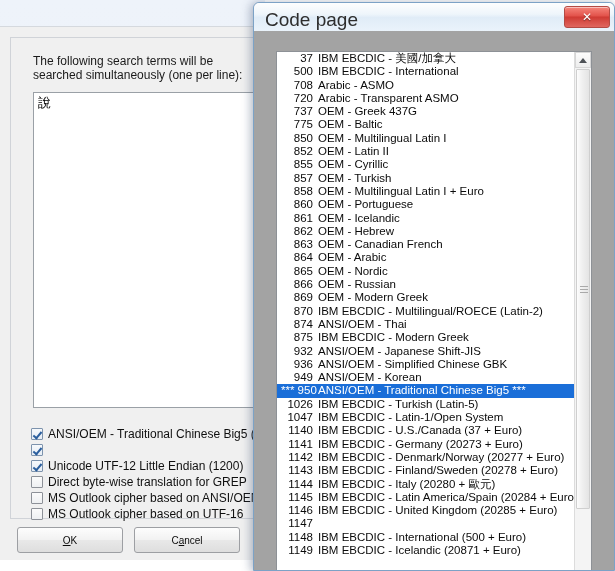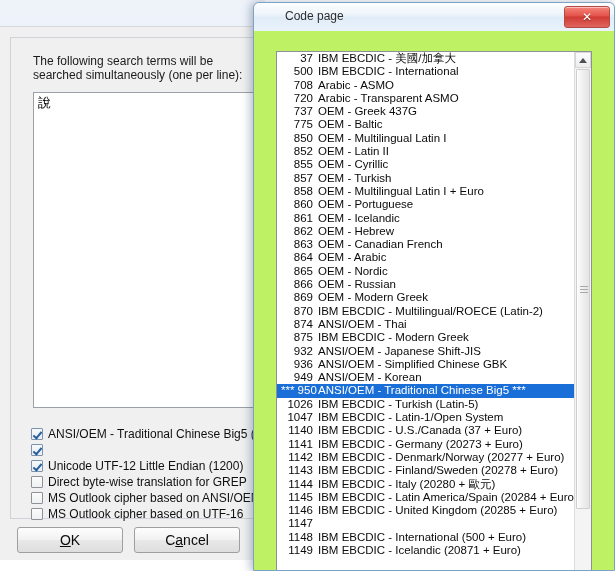--- a/index.html
+++ b/index.html
@@ -88,21 +88,21 @@
     position:absolute;left:17px;top:0;
     font-size:12px;color:#101010;white-space:nowrap;
   }
 
   
   #ss-buttons{position:absolute;left:10px;top:500px;width:245px;height:30px;}
   .win-btn{
     position:absolute;top:0;height:26px;
     background:linear-gradient(to bottom,#fdfdfd 0%,#f2f2f2 48%,#e8e8e8 52%,#dedede 100%);
     border:1px solid #9d9fa3;border-radius:3px;
-    font-size:14px;color:#0b0b0b;
+    font-size:10px;color:#0b0b0b;
     display:flex;align-items:center;justify-content:center;
     box-sizing:border-box;
     cursor:default;
   }
   #btn-ok{left:7px;width:106px;}
   #btn-cancel{left:124px;width:106px;}
   .acc{text-decoration:underline;}
 
   
   #cp-window{
@@ -115,39 +115,39 @@
     overflow:hidden;
   }
   #cp-titlebar{
     position:absolute;left:0;top:0;right:0;height:28px;
     background:linear-gradient(to bottom,#fdfefe 0%,#eef5fb 40%,#e0ecf7 52%,#eaf3fb 100%);
     border-bottom:1px solid #cfdcea;
     border-radius:5px 5px 0 0;
   }
   #cp-title{
     position:absolute;left:11px;top:6px;
-    font-size:12px;color:#2d2d2d;white-space:nowrap;margin-left:20px;
+    font-size:19px;color:#2d2d2d;white-space:nowrap;
   }
   #cp-close{
     position:absolute;right:4px;top:3px;width:44px;height:20px;
     background:linear-gradient(to bottom,#f6867c 0%,#e2524a 45%,#cf3a33 50%,#e0665f 100%);
     border:1px solid #b34a44;border-radius:3px;
     display:flex;align-items:center;justify-content:center;
     cursor:default;
     box-shadow:inset 0 1px 0 rgba(255,255,255,.5);
   }
   #cp-close span{
     font-size:12px;font-weight:bold;color:#ffffff;
     text-shadow:0 1px 1px rgba(0,0,0,.45);
     line-height:1;
   }
 
   #cp-client{
     position:absolute;left:0;top:28px;right:0;bottom:0;
-    background:#bef264;
+    background:#a3a3a3;
     padding-left:20px;
   }
   #cp-listbox{
     position:absolute;left:22px;top:20px;width:316px;height:525px;
     background:#ffffff;
     border:1px solid #8d9196;
     box-sizing:border-box;
     overflow:hidden;
   }
   #cp-listinner{

